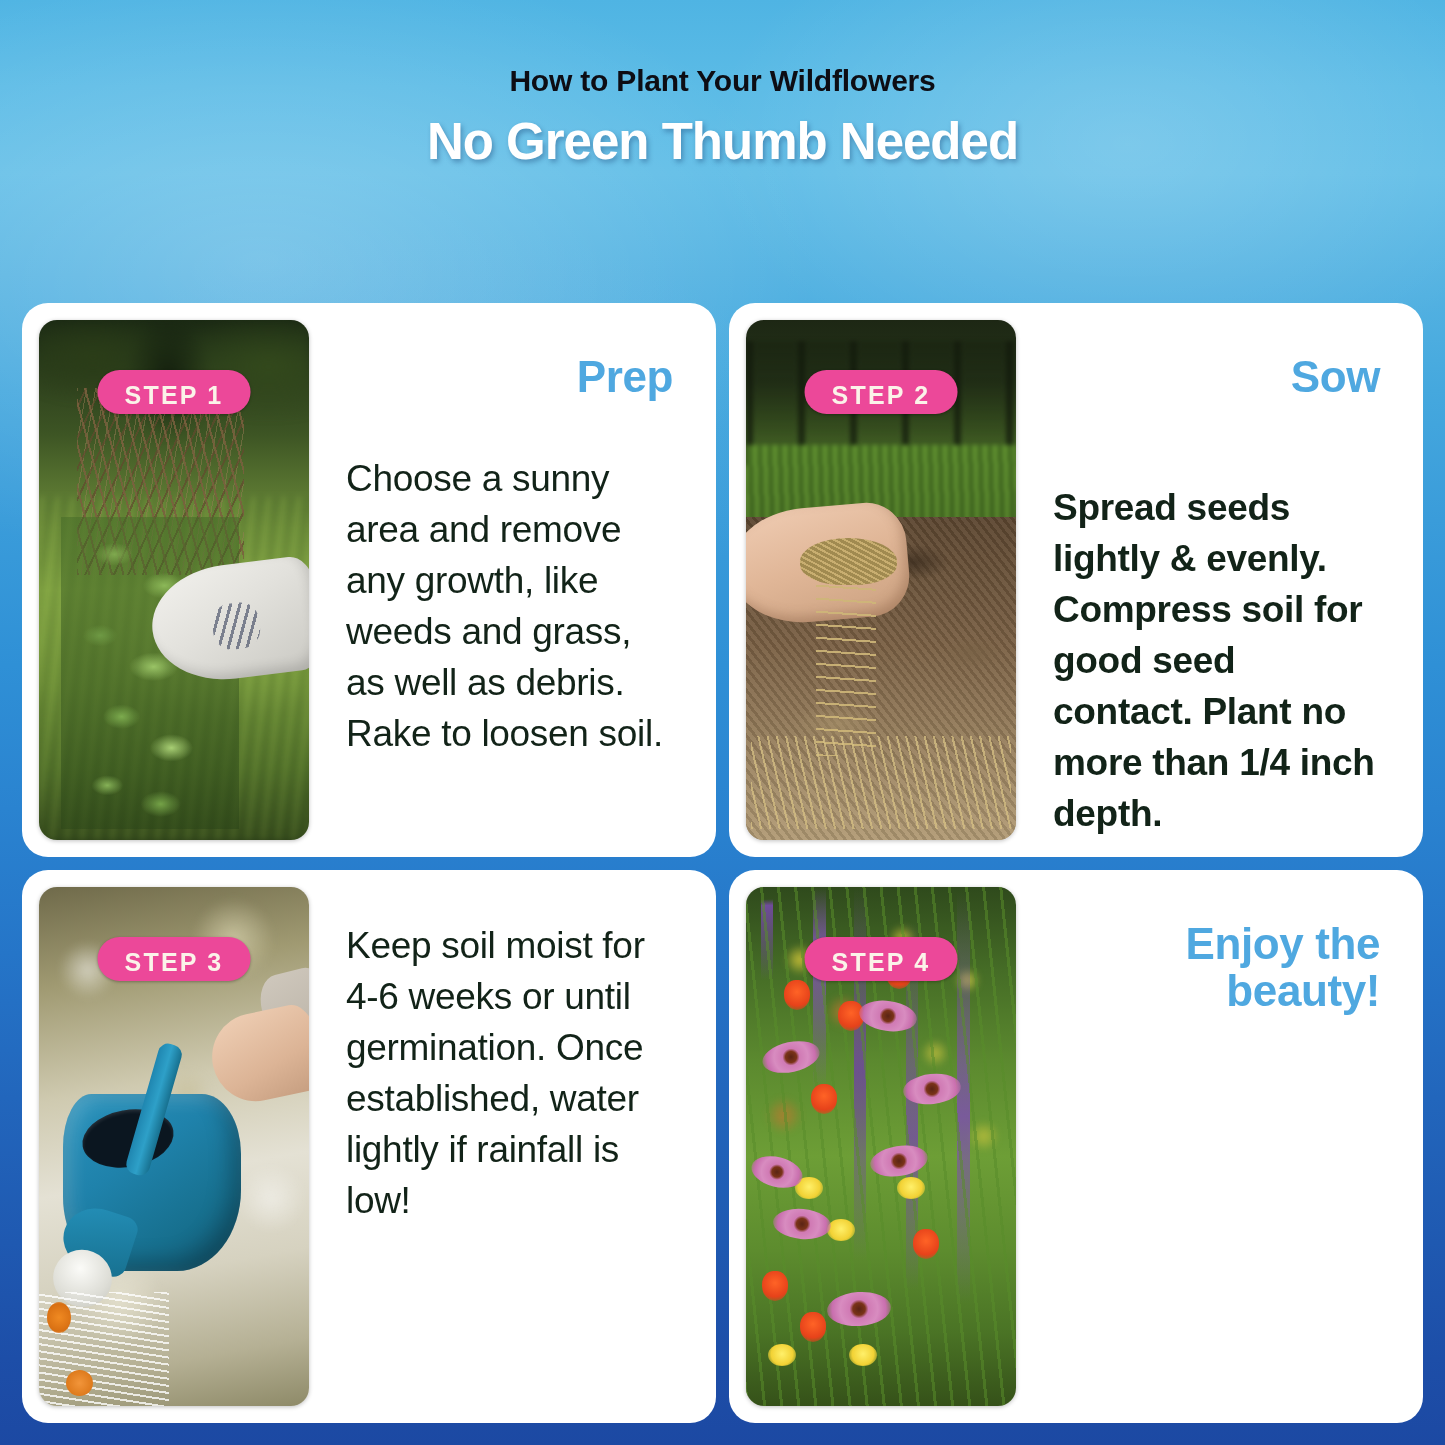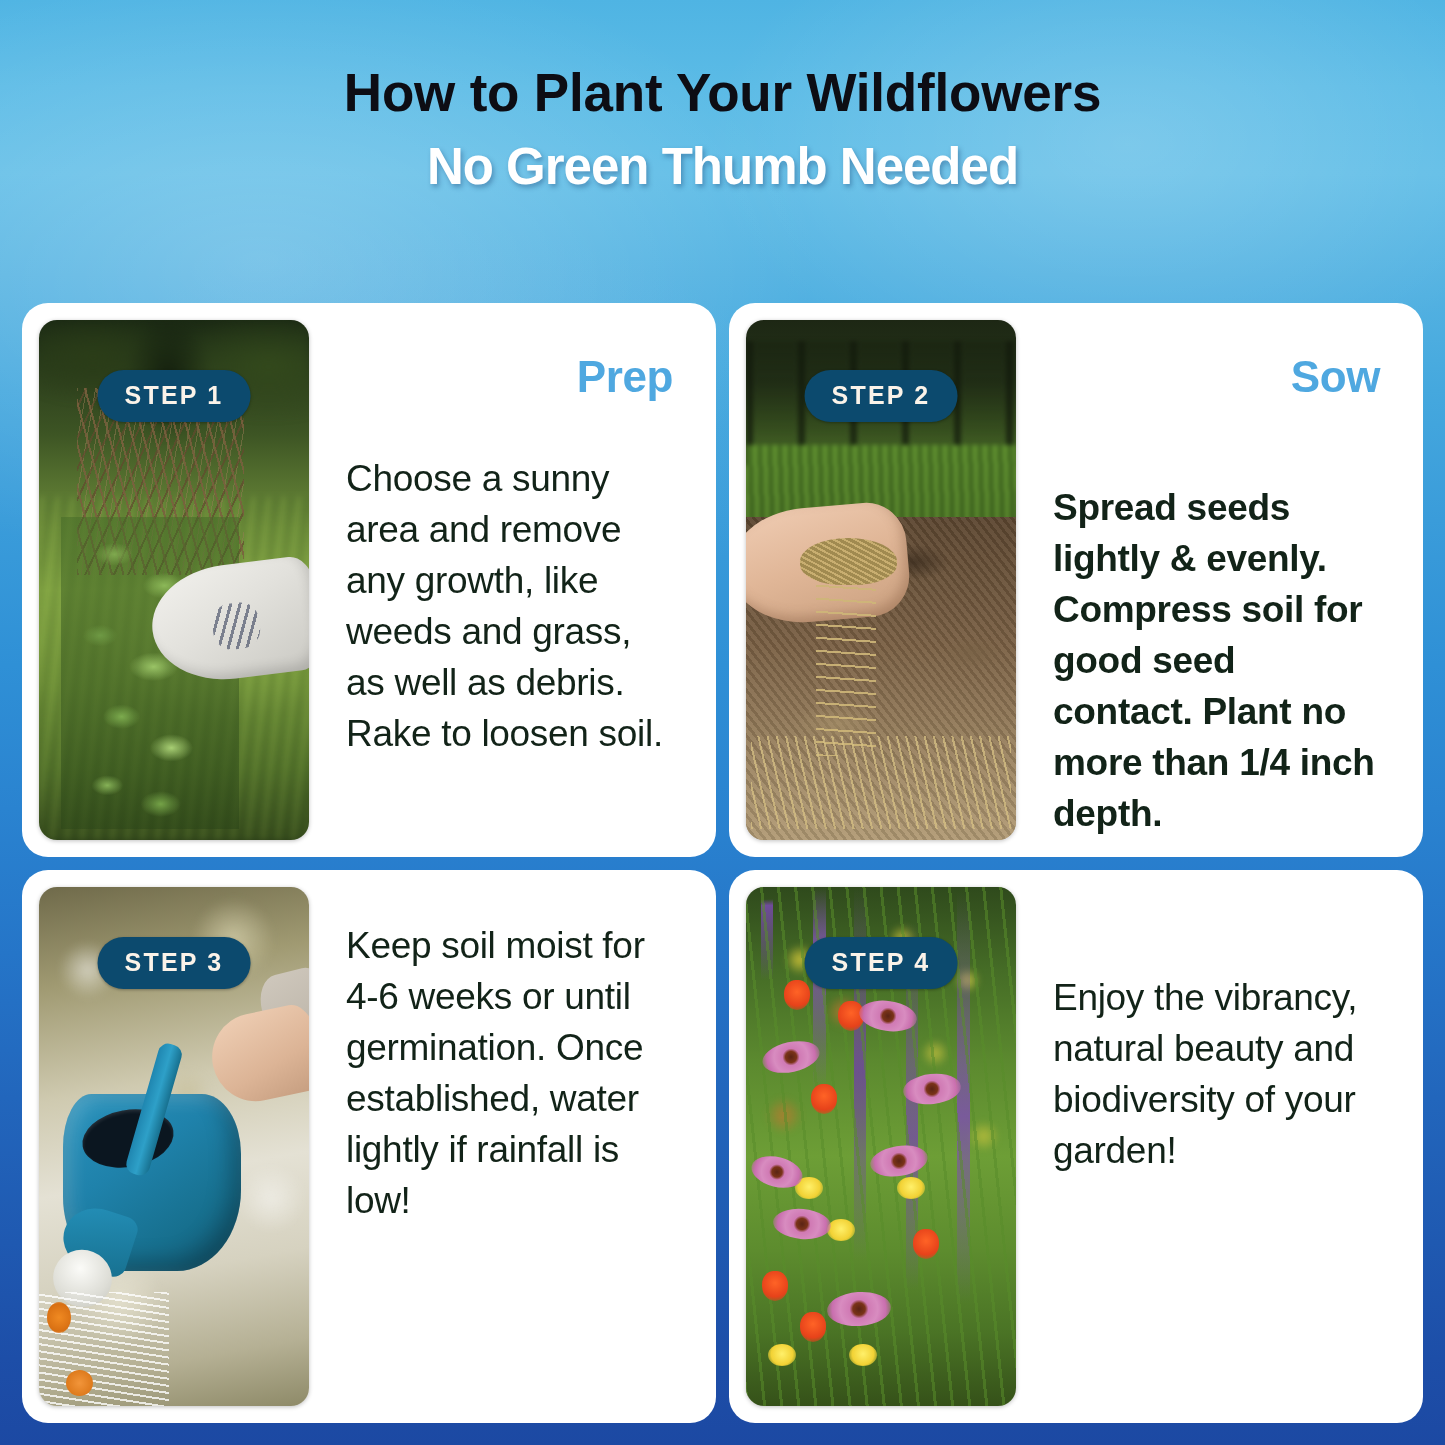--- a/index.html
+++ b/index.html
@@ -43,21 +43,21 @@
   .header {
     position: absolute;
     left: 0;
     top: 0;
     width: 1445px;
     text-align: center;
     padding-top: 64px;
     box-sizing: border-box;
   }
   .kicker {
-    font-size: 53px;
+    font-size: 30px;
     font-weight: bold;
     color: #0d0d14;
     letter-spacing: -0.2px;
     line-height: 1.1;
     margin: 0;
     white-space: nowrap;
   }
   .headline {
     margin: 18px 0 0 0;
     font-size: 51px;
@@ -101,26 +101,26 @@
     border-radius: 18px;
     overflow: hidden;
     box-shadow: 0 1px 4px rgba(0,0,0,0.25);
   }
 
   .badge {
     position: absolute;
     left: 50%;
     transform: translateX(-50%);
     top: 50px;
-    background: #0c4a6e;
+    background: #ec4899;
     color: #fbf3e9;
     font-size: 25px;
     font-weight: bold;
     letter-spacing: 2.2px;
-    padding: 11px 27px 12px 27px;
+    padding: 11px 27px 4px 27px;
     border-radius: 40px;
     white-space: nowrap;
     z-index: 5;
     box-shadow: 0 1px 3px rgba(0,0,0,0.3);
   }
 
   
   .body {
     flex: 1 1 auto;
     padding: 33px 26px 10px 37px;
@@ -484,18 +484,18 @@
             <div class="cone c2"></div>
             <div class="cone c3"></div>
           <div class="cone c4"></div>
             <div class="cone c5"></div>
             <div class="cone c6"></div>
           <div class="cone c7"></div>
         </div>
         <div class="badge">STEP 4</div>
       </div>
       <div class="body">
-        <div class="card-text">Enjoy the vibrancy, natural beauty and biodiversity of your garden!</div>
+        <div class="card-title">Enjoy the beauty!</div>
       </div>
     </div>
 
   </div>
 </div>
 
 </body></html>

